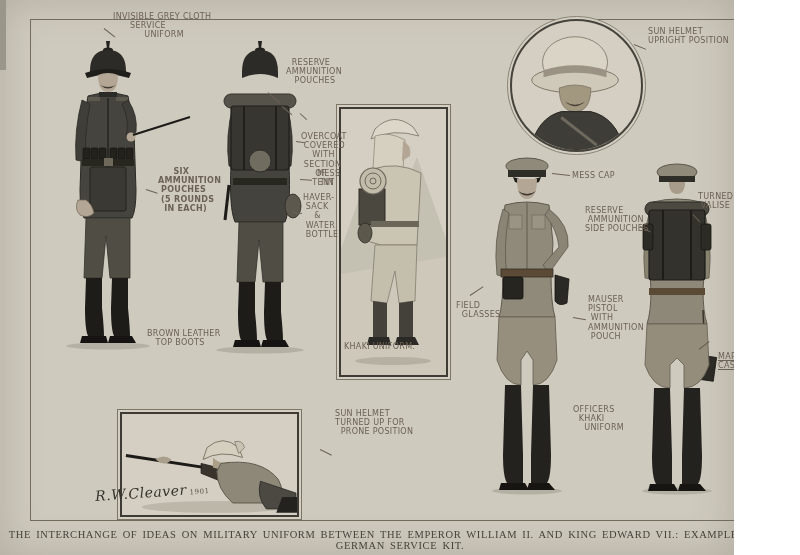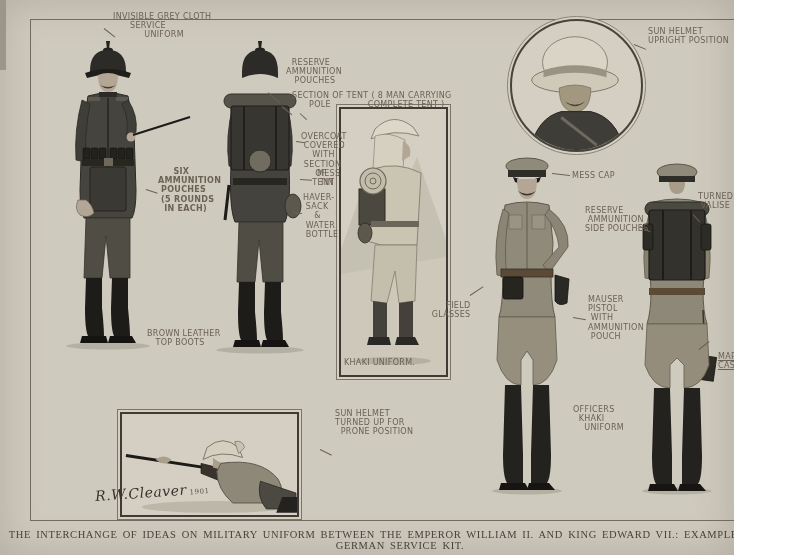--- a/index.html
+++ b/index.html
@@ -220,52 +220,50 @@
       <path d="M55,324 L75,324 L81,331 L53,331 Z" fill="#161511"></path>
     </svg>
   </div>
 
   <div class="label" style="left:113px;top:12px;">INVISIBLE GREY CLOTH
       SERVICE
            UNIFORM</div>
   <div class="label" style="left:286px;top:58px;">  RESERVE
 AMMUNITION
    POUCHES</div>
-  <div class="label" style="left:292px;top:91px;">SECTION OF TENT ( 8 MAN CARRYING
-      POLE             COMPLETE TENT )</div>
   <div class="label" style="left:301px;top:132px;">OVERCOAT
  COVERED
     WITH
  SECTION
      OF
     TENT</div>
   <div class="label" style="left:317px;top:169px;">MESS
  TIN</div>
   <div class="label" style="left:303px;top:193px;">HAVER-
  SACK
     &amp;
  WATER
  BOTTLE</div>
   <div class="label" style="left:158px;top:167px;font-weight:bold;">     SIX
 AMMUNITION
  POUCHES
  (5 ROUNDS
   IN EACH)</div>
   <div class="label" style="left:147px;top:329px;">BROWN LEATHER
    TOP BOOTS</div>
-  <div class="label" style="left:344px;top:358px;">KHAKI UNIFORM.</div>
+  <div class="label" style="left:344px;top:342px;">KHAKI UNIFORM.</div>
   <div class="label" style="left:648px;top:27px;">SUN HELMET
 UPRIGHT POSITION</div>
   <div class="label" style="left:572px;top:171px;">MESS CAP</div>
   <div class="label" style="left:585px;top:206px;">RESERVE
  AMMUNITION
 SIDE POUCHES</div>
   <div class="label" style="left:698px;top:192px;">TURNED
  VALISE</div>
-  <div class="label" style="left:426px;top:301px;text-align:right;">FIELD
+  <div class="label" style="left:456px;top:301px;">FIELD
   GLASSES</div>
   <div class="label" style="left:588px;top:295px;">MAUSER
 PISTOL
  WITH
 AMMUNITION
  POUCH</div>
   <div class="label" style="left:718px;top:352px;text-decoration:underline;">MAP
 CASE</div>
   <div class="label" style="left:573px;top:405px;">OFFICERS
   KHAKI

